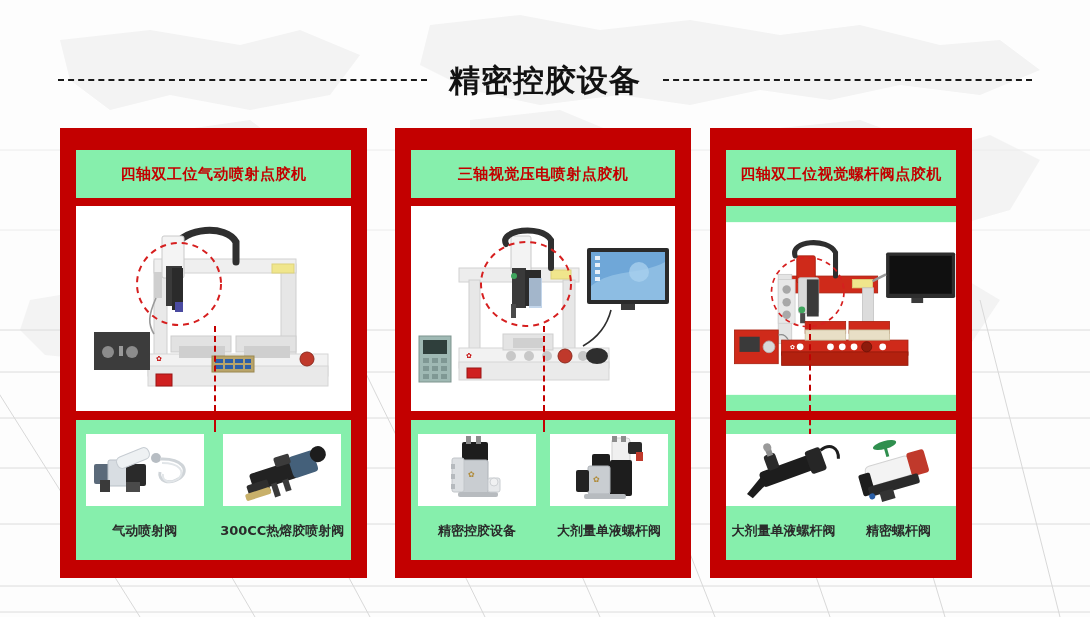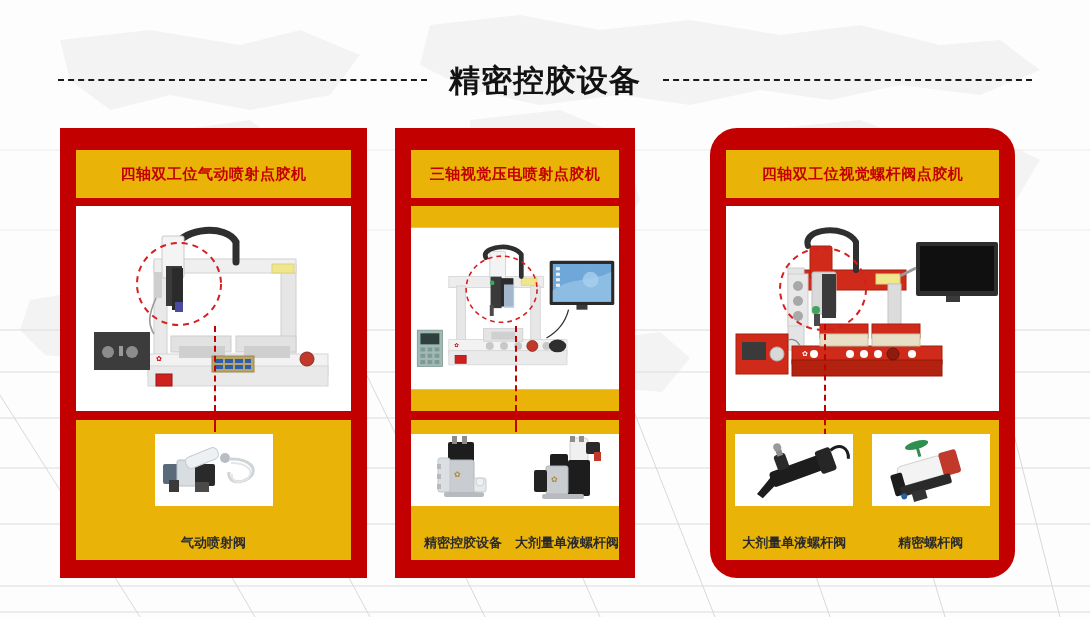--- a/index.html
+++ b/index.html
@@ -24,40 +24,40 @@
     font-size:31px;font-weight:bold;color:#121212;
     padding:0 22px;letter-spacing:1px;white-space:nowrap;
     line-height:60px;
   }
 
   
   #cards{position:absolute;left:0;top:128px;width:1090px;height:452px;}
   .card{position:absolute;top:0;background:#c30000;
         padding:22px 16px 18px 16px;box-sizing:border-box;height:450px;}
   .card.c0{left:60px;width:307px;}
-  .card.c1{left:395px;width:240px;}
-  .card.c2{left:710px;width:305px;border-radius:27px;}
-
-  .panel{background:#eab308;box-sizing:border-box;}
+  .card.c1{left:395px;width:296px;}
+  .card.c2{left:710px;width:262px;}
+
+  .panel{background:#86efac;box-sizing:border-box;}
   .panel-title{height:48px;display:flex;align-items:center;justify-content:center;}
   .panel-title span{
     font-size:15px;font-weight:bold;color:#c30000;letter-spacing:.5px;
     white-space:nowrap;
   }
   .panel-photo{margin-top:8px;height:205px;position:relative;overflow:hidden;}
   .panel-parts{margin-top:9px;height:140px;position:relative;overflow:hidden;}
 
   .photo-svg{position:absolute;left:0;top:0;width:100%;height:100%;}
 
   
   .parts-row{position:absolute;left:0;top:0;width:100%;height:100%;
              display:flex;align-items:flex-start;justify-content:space-around;padding-top:14px;box-sizing:border-box;}
   .part{width:46%;display:flex;flex-direction:column;align-items:center;}
   .part-img{width:118px;height:72px;}
-  .part-label{margin-top:28px;font-size:13px;font-weight:bold;color:#2b2b2b;white-space:nowrap;}
+  .part-label{margin-top:16px;font-size:13px;font-weight:bold;color:#2b2b2b;white-space:nowrap;}
 
   
   .pointer-line{position:absolute;width:0;border-left:2px dashed #c30000;}
 </style>
 </head>
 <body>
 
 <div id="bg-layer">
   <svg id="bg-map" viewBox="0 0 1090 617" preserveAspectRatio="none">
     <g fill="#ebebeb">
@@ -178,20 +178,36 @@
             <rect x="40" y="30" width="20" height="22" rx="2" fill="#2a2a2a"></rect>
             <rect x="30" y="18" width="34" height="12" rx="5" fill="#eef1f3" stroke="#c6ccd2" transform="rotate(-22 47 24)"></rect>
             <rect x="14" y="46" width="10" height="12" fill="#3a3a3a"></rect>
             <rect x="40" y="48" width="14" height="10" fill="#4a4a4a"></rect>
             <circle cx="70" cy="24" r="5" fill="#b7bdc3"></circle>
             <path d="M74 25 C 96 24 104 36 94 44 C 82 52 72 46 74 38" stroke="#cfd4d8" stroke-width="3" fill="none"></path>
             <path d="M76 29 C 94 29 100 38 92 45 C 82 51 76 46 77 40" stroke="#e2e6e9" stroke-width="2" fill="none"></path>
           </svg>
           <div class="part-label">气动喷射阀</div>
         </div>
+        <div class="part">
+          <svg class="part-img" viewBox="0 0 118 72">
+            <rect width="118" height="72" fill="#ffffff"></rect>
+            <g transform="rotate(-18 59 36)">
+              <rect x="26" y="30" width="46" height="18" rx="3" fill="#222222"></rect>
+              <rect x="68" y="26" width="26" height="22" rx="4" fill="#44607a"></rect>
+              <circle cx="98" cy="32" r="8" fill="#1d1d1d"></circle>
+              <rect x="20" y="40" width="22" height="14" rx="2" fill="#2e2e2e"></rect>
+              <rect x="16" y="48" width="26" height="7" rx="2" fill="#c8b06a"></rect>
+              <rect x="44" y="46" width="6" height="14" fill="#3a3a3a"></rect>
+              <rect x="56" y="46" width="6" height="12" fill="#3a3a3a"></rect>
+              <rect x="54" y="22" width="16" height="10" rx="2" fill="#3b3b3b"></rect>
+            </g>
+          </svg>
+          <div class="part-label">300CC热熔胶喷射阀</div>
+        </div>
       </div>
     </div>
   </div>
 
   <div class="card c1">
     <div class="panel panel-title">
       <span>三轴视觉压电喷射点胶机</span>
     </div>
 
     <div class="panel panel-photo">

